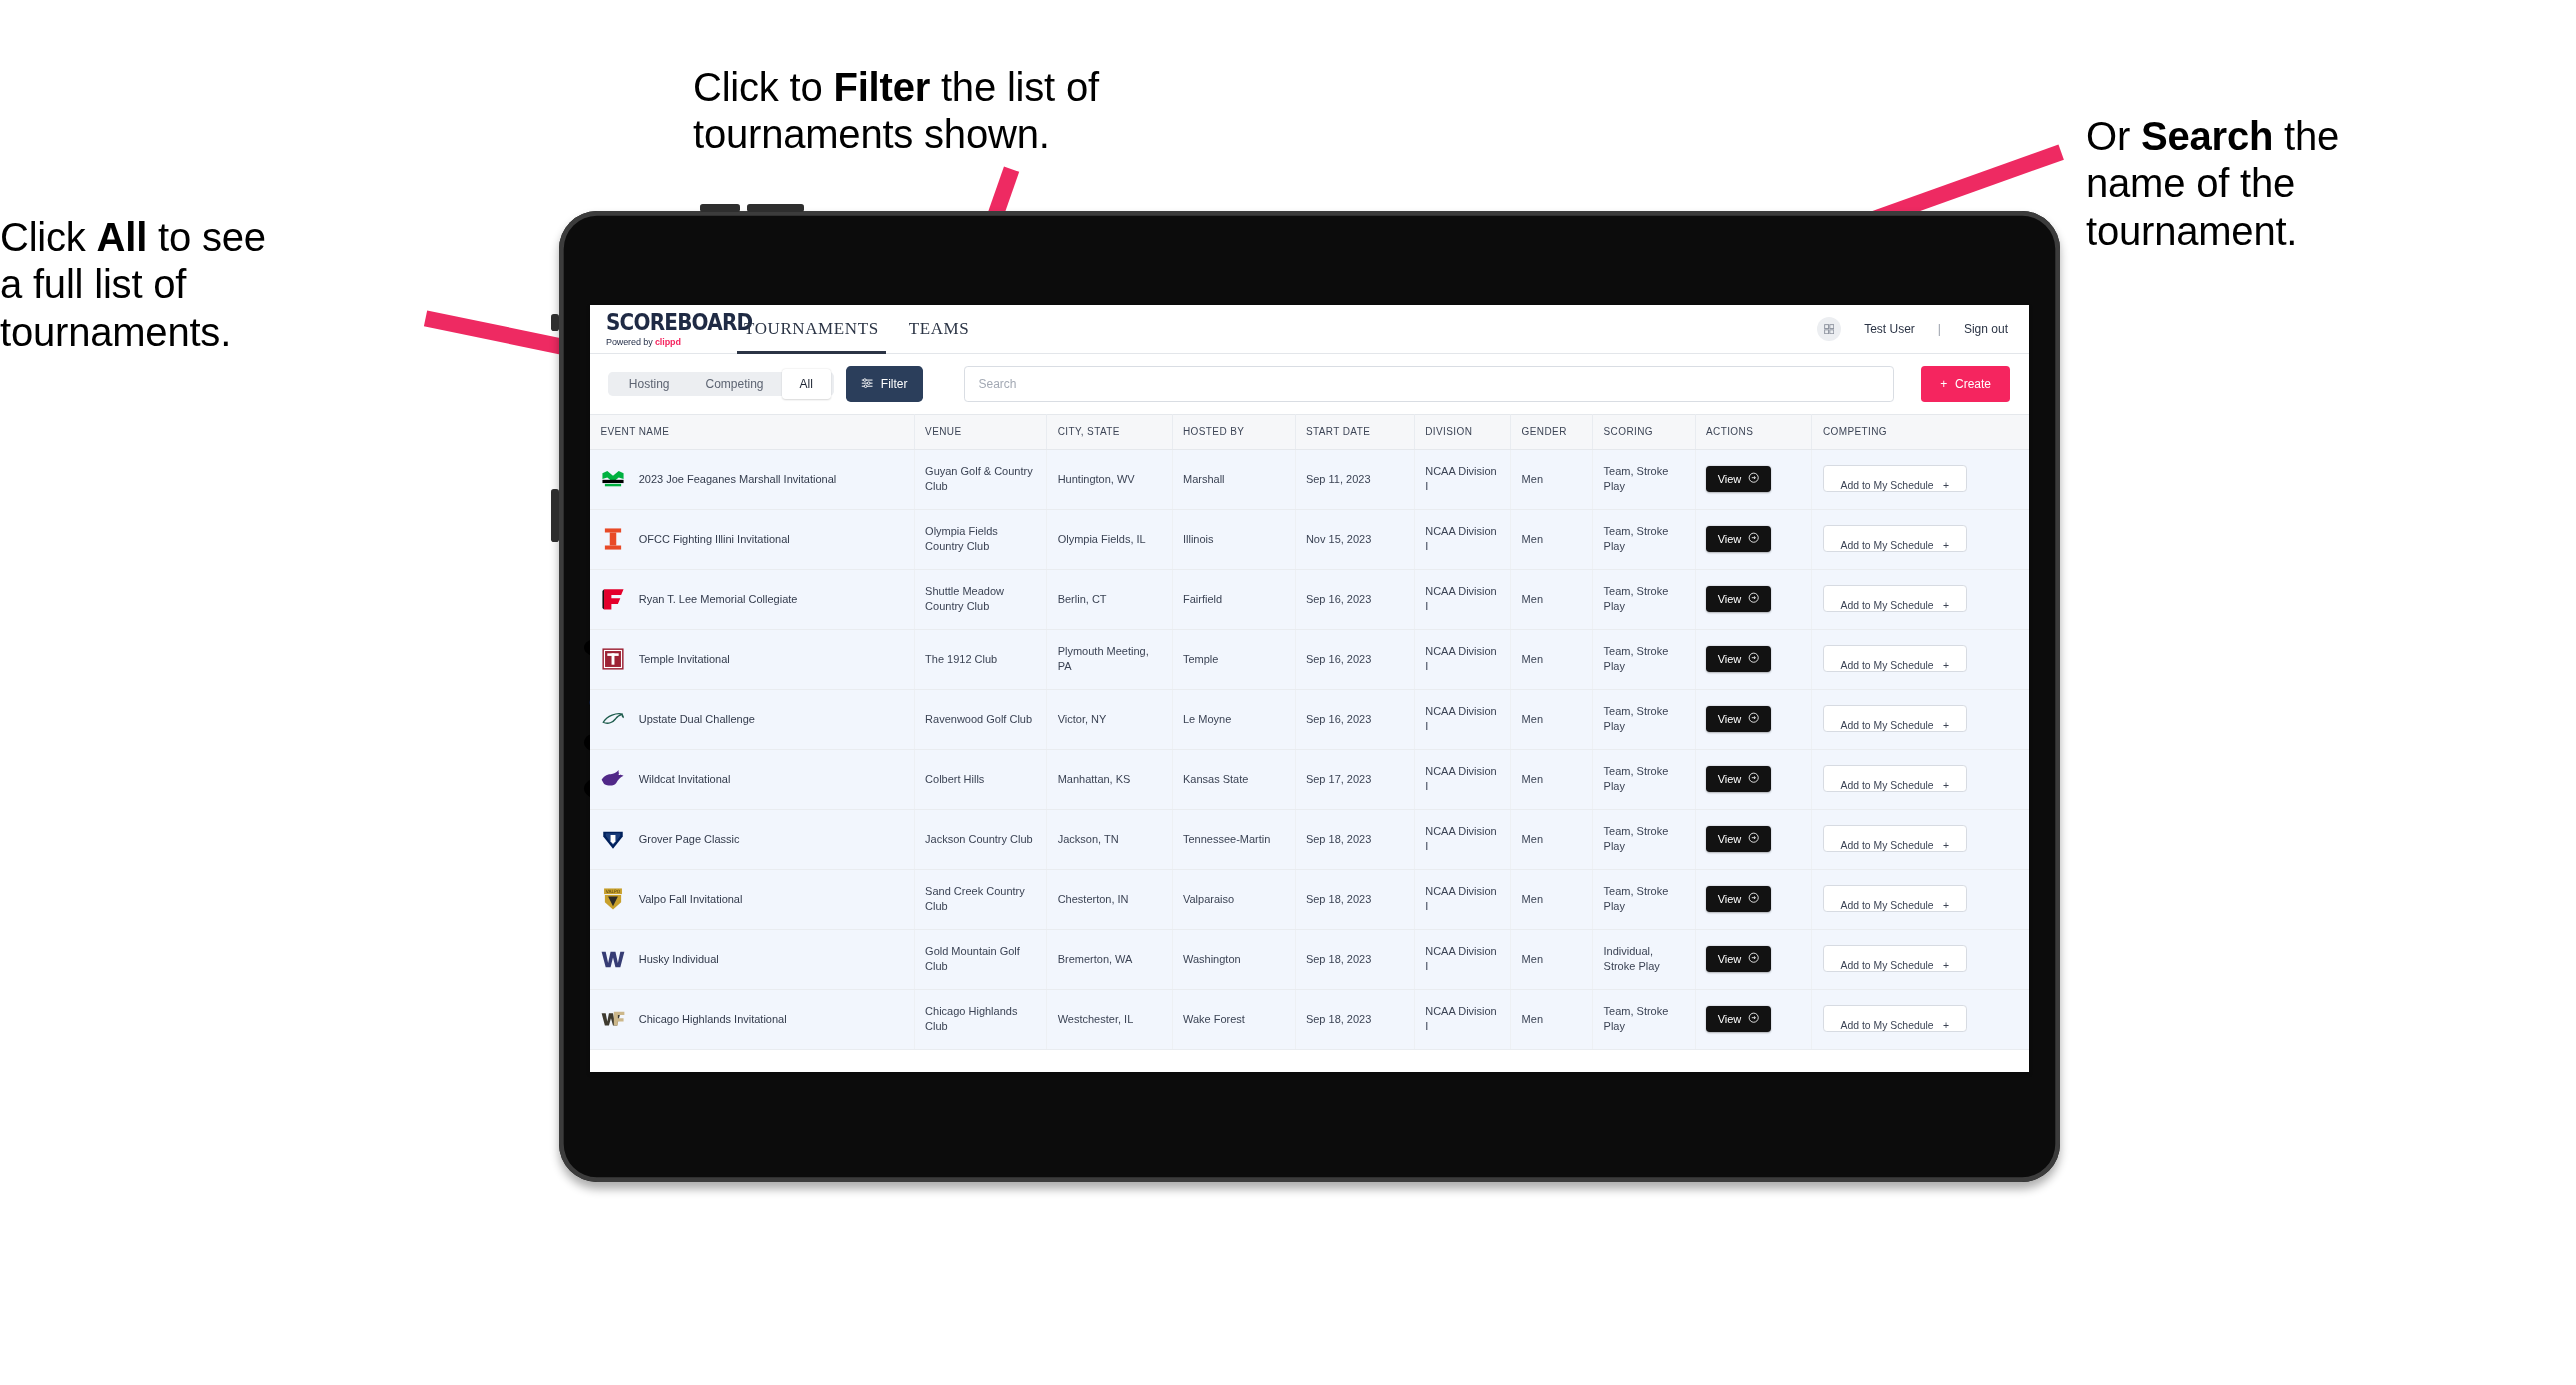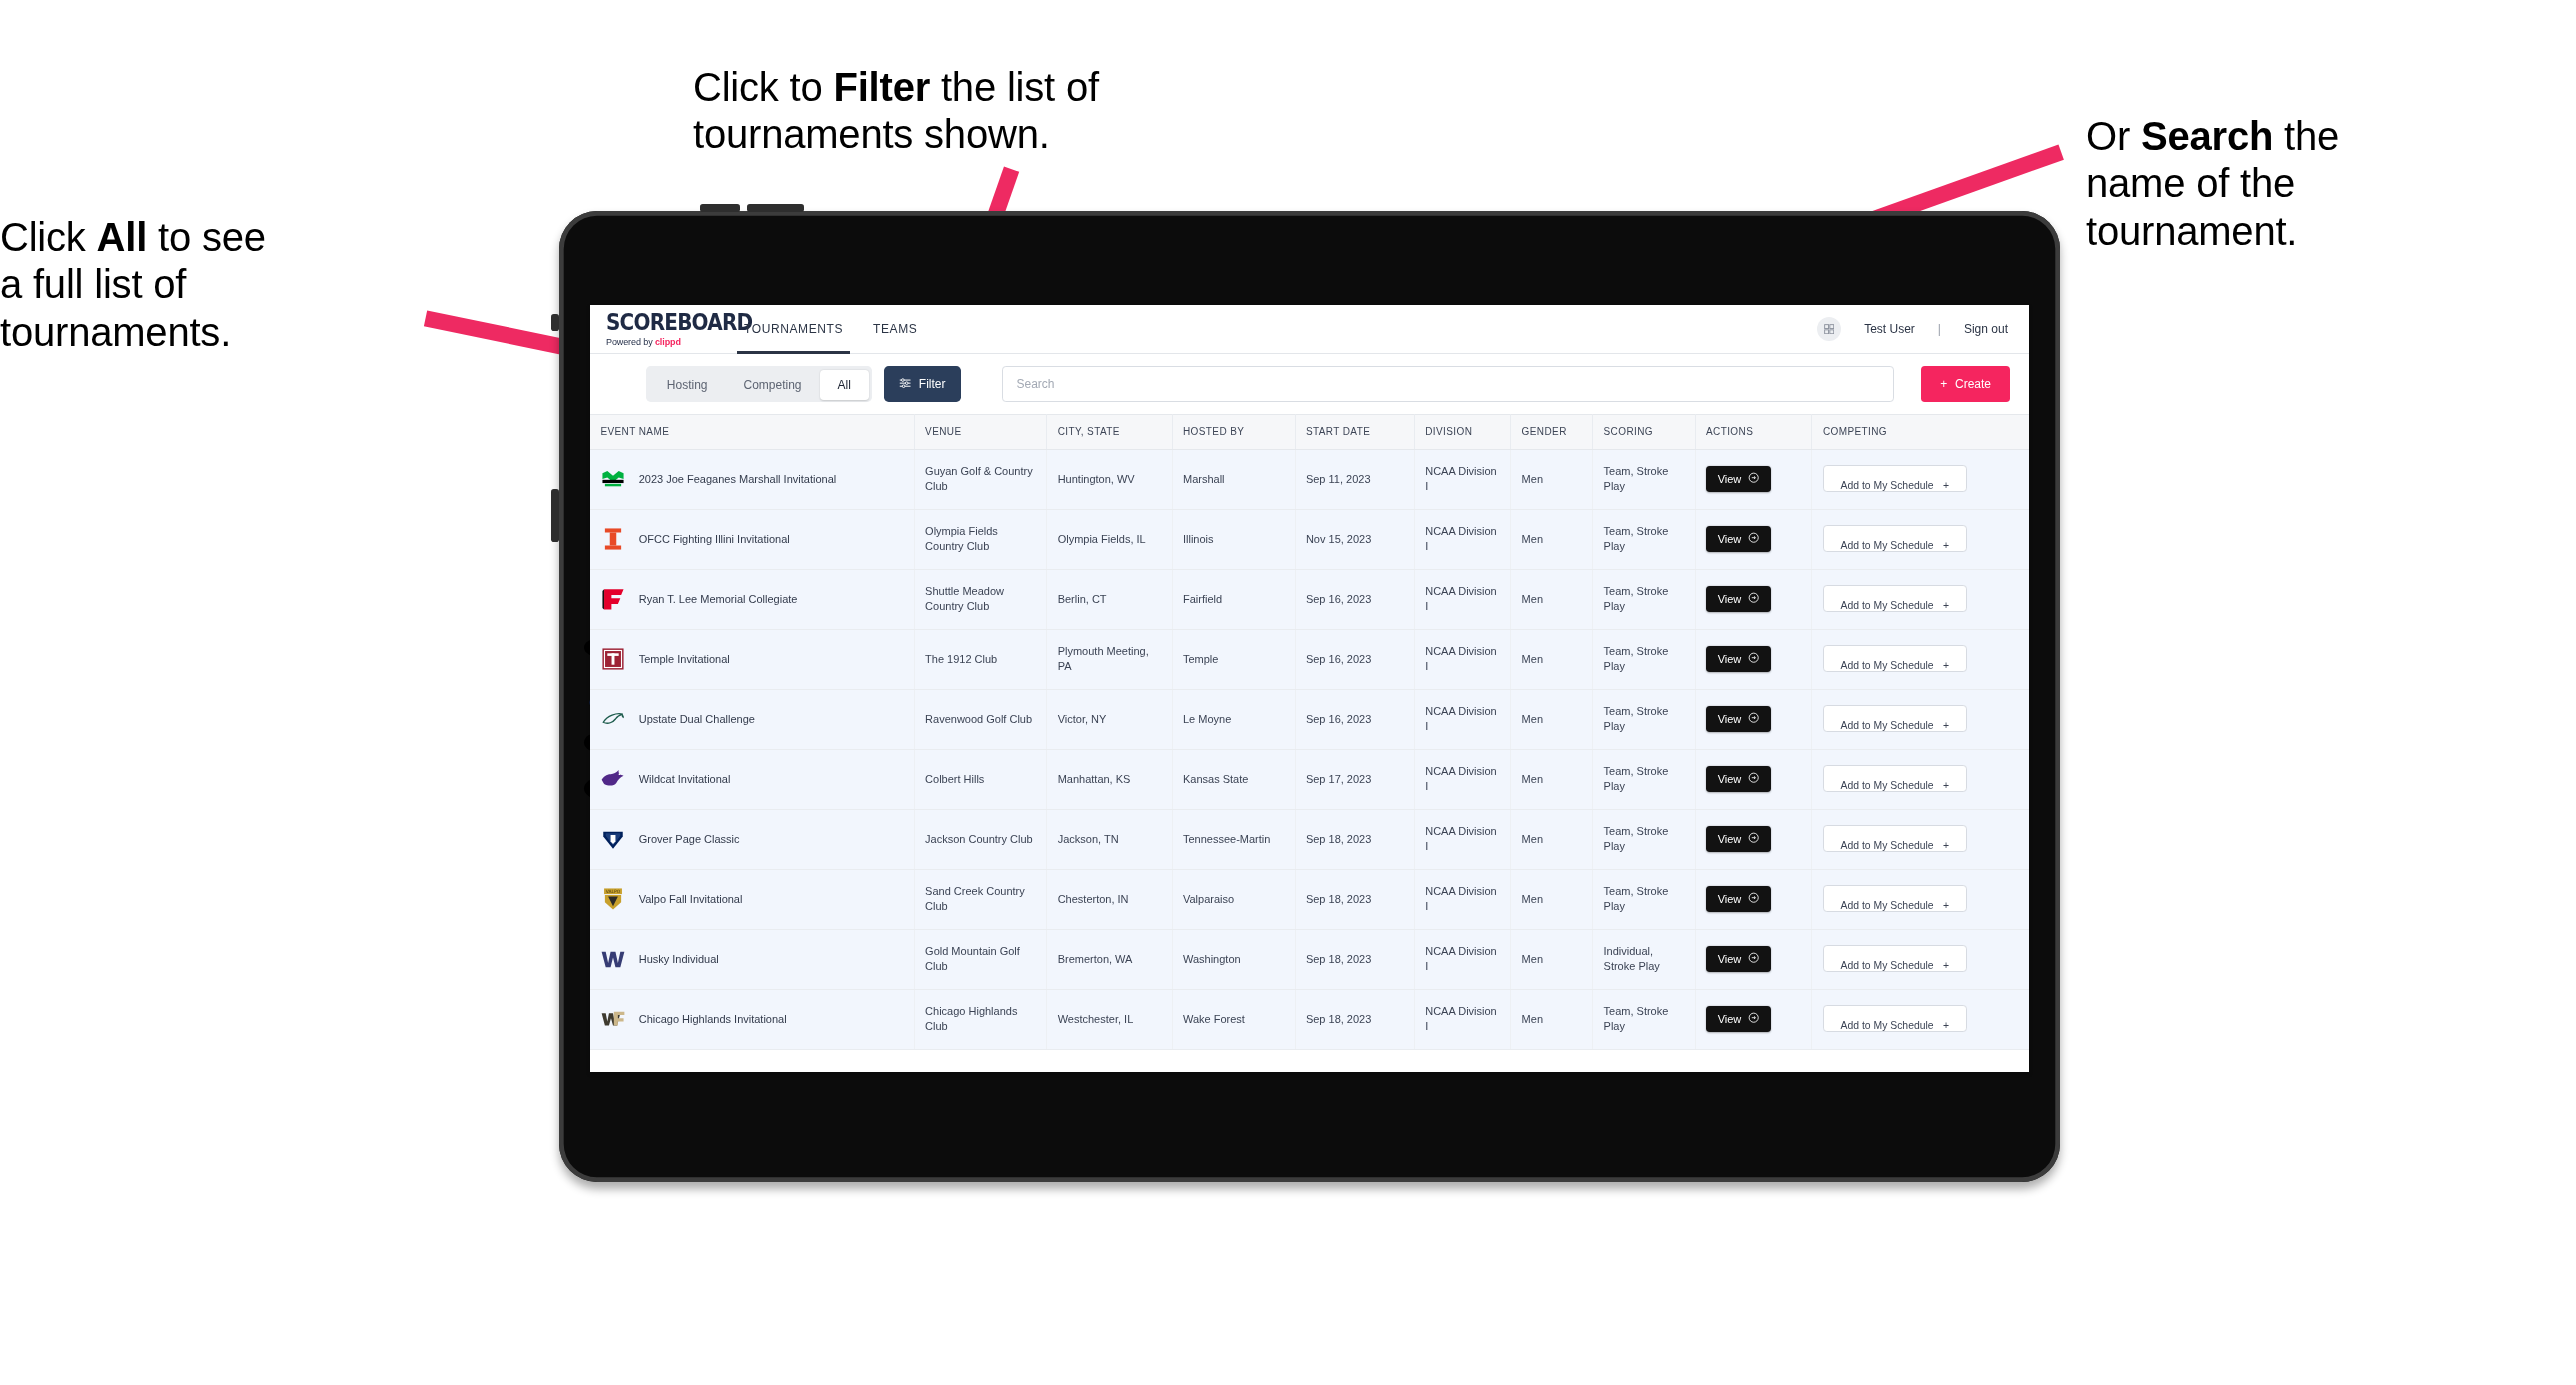--- a/index.html
+++ b/index.html
@@ -76,22 +76,22 @@
     font-weight: 700; font-size: 20px; letter-spacing: -0.8px;
     color: #1f2a44; line-height: 1; transform: scaleY(1.12); transform-origin: left top;
   }
   #brand-sub {
     font-size: 9px; color: #1f2a44; margin-top: 5.7px; letter-spacing: -0.1px;
   }
   #brand-sub .clippd { color: #f5255f; font-weight: 700; }
 
   .navtab {
     position: relative; height: 49px; display: flex; align-items: center;
-    padding: 0 15px; font-size: 12px; letter-spacing: 0.6px;
-    color: #2b3445; cursor: pointer;
+    padding: 0 15px; font-size: 17px; letter-spacing: 0.6px;
+    color: #2b3445; cursor: pointer; font-family: Liberation Serif, serif;
   }
   .navtab.active::after {
     content: ""; position: absolute; left: 7.6px; right: 7.6px; bottom: 0;
     height: 2.8px; background: #2b3445;
   }
   #header-right {
     margin-left: auto; display: flex; align-items: center; gap: 23px;
     padding-right: 21px; font-size: 12px; color: #2b3445;
   }
   #avatar {
@@ -102,21 +102,21 @@
   #header-right .sep { color: #9aa0ab; }
   #signout { cursor: pointer; }
 
   
   #toolbar {
     display: flex; align-items: center; gap: 12.3px;
     padding: 12.3px 19px 11.4px 18px; background: #fff;
   }
   #segmented {
     display: flex; background: #eceef1; border-radius: 4.7px; padding: 2.8px;
-    height: 36px; align-items: flex-end; margin-left: 38px;
+    height: 24px; align-items: center;
   }
   .seg {
     padding: 0 18px; height: 30px; display: flex; align-items: center;
     font-size: 12px; color: #5b6personally; color: #5d6472; cursor: pointer;
     border-radius: 3.8px;
   }
   .seg.active {
     background: #ffffff; color: #1d2433;
     box-shadow: 0 0.9px 1.9px rgba(0,0,0,0.16);
   }

